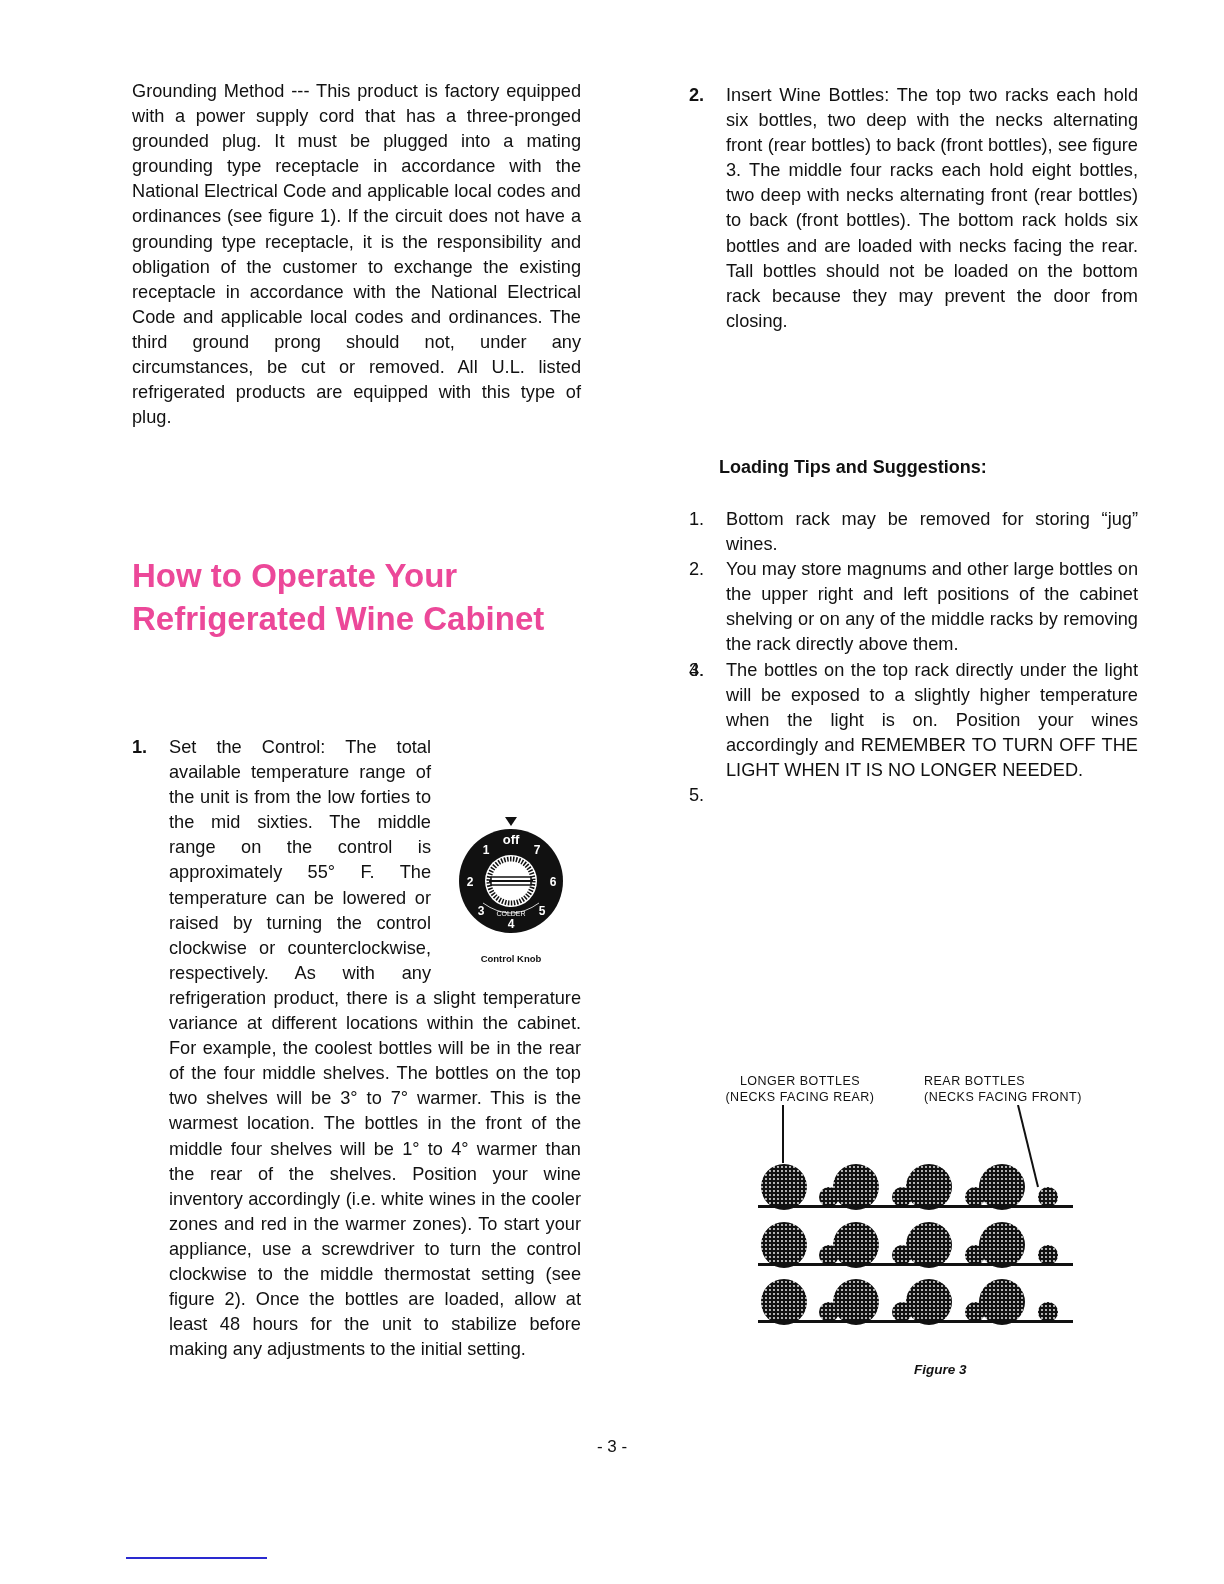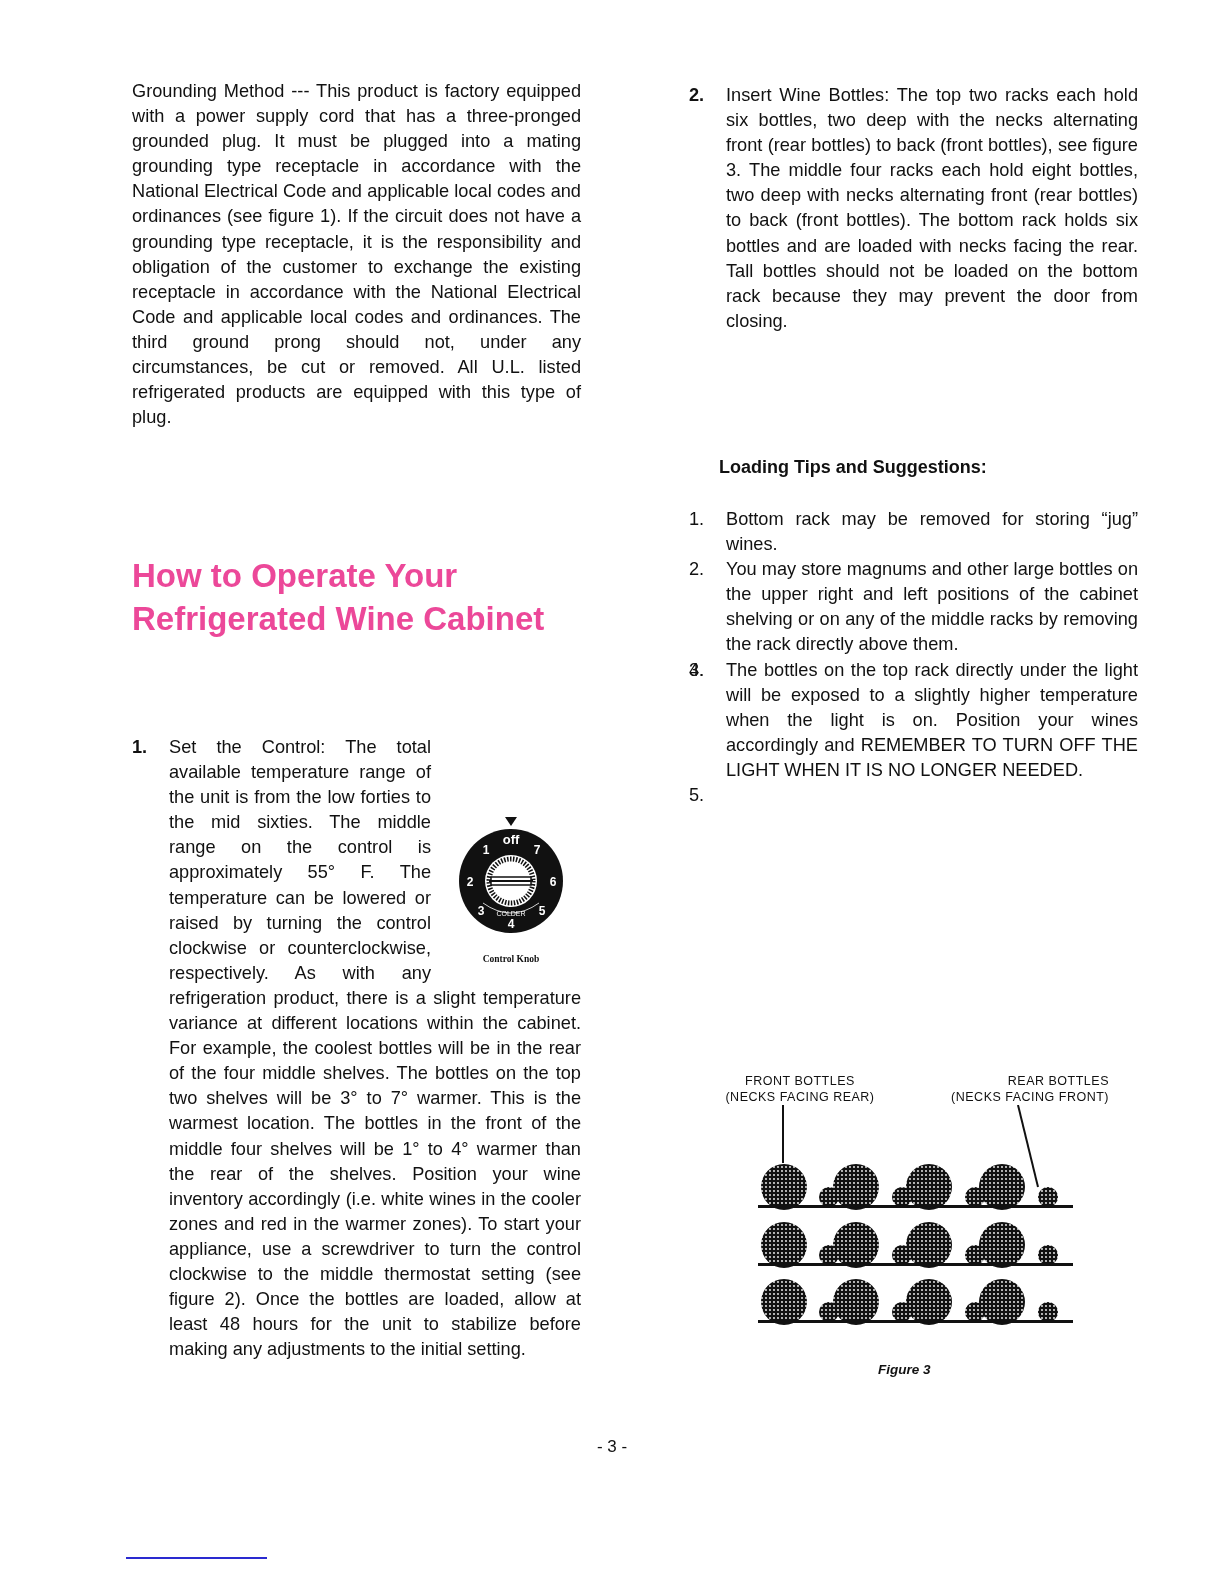--- a/index.html
+++ b/index.html
@@ -10,26 +10,26 @@
   .right { left:689px; width:449px; }
   .just { text-align:justify; }
   b { font-weight:normal; }
   .h1 { position:absolute; left:132px; top:554px; width:460px; font-size:33px;
         line-height:43px; font-weight:bold; color:#ec4899; }
   .numitem { position:relative; padding-left:37px; text-align:justify; }
   .num { position:absolute; left:0; top:0; }
   .subhead { position:absolute; left:719px; top:457px; font-weight:bold; font-size:18px; }
   .knobwrap { float:right; width:140px; height:156px; margin:3px 0 0 10px; position:relative; }
   .knob-label { position:absolute; left:0; width:140px; top:142px; text-align:center;
-                font-size:9.5px; font-weight:bold; line-height:12px;font-family:Liberation Serif, serif; }
+                font-size:9.5px; font-weight:bold; line-height:12px; }
   .figlabels { position:absolute; left:700px; top:1073px; width:440px; font-size:12.5px;
                line-height:16px; letter-spacing:0.5px; }
   .figlabels .l { position:absolute; left:0; width:200px; text-align:center; }
-  .figlabels .r { position:absolute; left:209px; width:200px; text-align:right; }
-  .figcap { position:absolute; left:878px; top:1362px; font-size:13.5px; font-weight:bold; font-style:italic; }
+  .figlabels .r { position:absolute; left:224px; width:200px; text-align:left; }
+  .figcap { position:absolute; left:914px; top:1362px; font-size:13.5px; font-weight:bold; font-style:italic; }
   .pagenum { position:absolute; left:0; width:1224px; top:1437px; text-align:center; font-size:17px; }
   .blueline { position:absolute; left:126px; top:1557px; width:141px; height:2px; background:#2a2ad0; }
 </style>
 </head>
 <body>
 
 <div class="col left just" style="top:79px;">
   <b>Grounding Method ---</b>
   <span>This product is factory equipped with a power supply cord that has a three-pronged grounded plug. It must be plugged into a mating grounding type receptacle in accordance with the National Electrical Code and applicable local codes and ordinances (see figure 1). If the circuit does not have a grounding type receptacle, it is the responsibility and obligation of the customer to exchange the existing receptacle in accordance with the National Electrical Code and applicable local codes and ordinances. The third ground prong should not, under any circumstances, be cut or removed. All U.L. listed refrigerated products are equipped with this type of plug.</span>
 </div>
@@ -80,21 +80,21 @@
 <div class="col right" style="top:507px;">
   <div class="numitem"><span class="num">1.</span><span>Bottom rack may be removed for storing “jug” wines.</span></div>
   <div class="numitem"><span class="num">2.</span><span>You may store magnums and other large bottles on the upper right and left positions of the cabinet shelving or on any of the middle racks by removing the rack directly above them.</span></div>
   <div class="numitem"><span class="num">3.</span></div>
   <div class="numitem"><span class="num">4.</span><span>The bottles on the top rack directly under the light will be exposed to a slightly higher temperature when the light is on. Position your wines accordingly and REMEMBER TO TURN OFF THE LIGHT WHEN IT IS NO LONGER NEEDED.</span></div>
   <div class="numitem"><span class="num">5.</span></div>
 </div>
 
 <div class="figlabels">
   <div class="l">
-    <div>FRONT BOTTLES</div>
+    <div>LONGER BOTTLES</div>
     <div>(NECKS FACING REAR)</div>
   </div>
   <div class="r">
     <div>REAR BOTTLES</div>
     <div>(NECKS FACING FRONT)</div>
   </div>
 </div>
 
 <svg style="position:absolute; left:740px; top:1105px;" width="340" height="220" viewBox="0 0 340 220">
   <defs>

